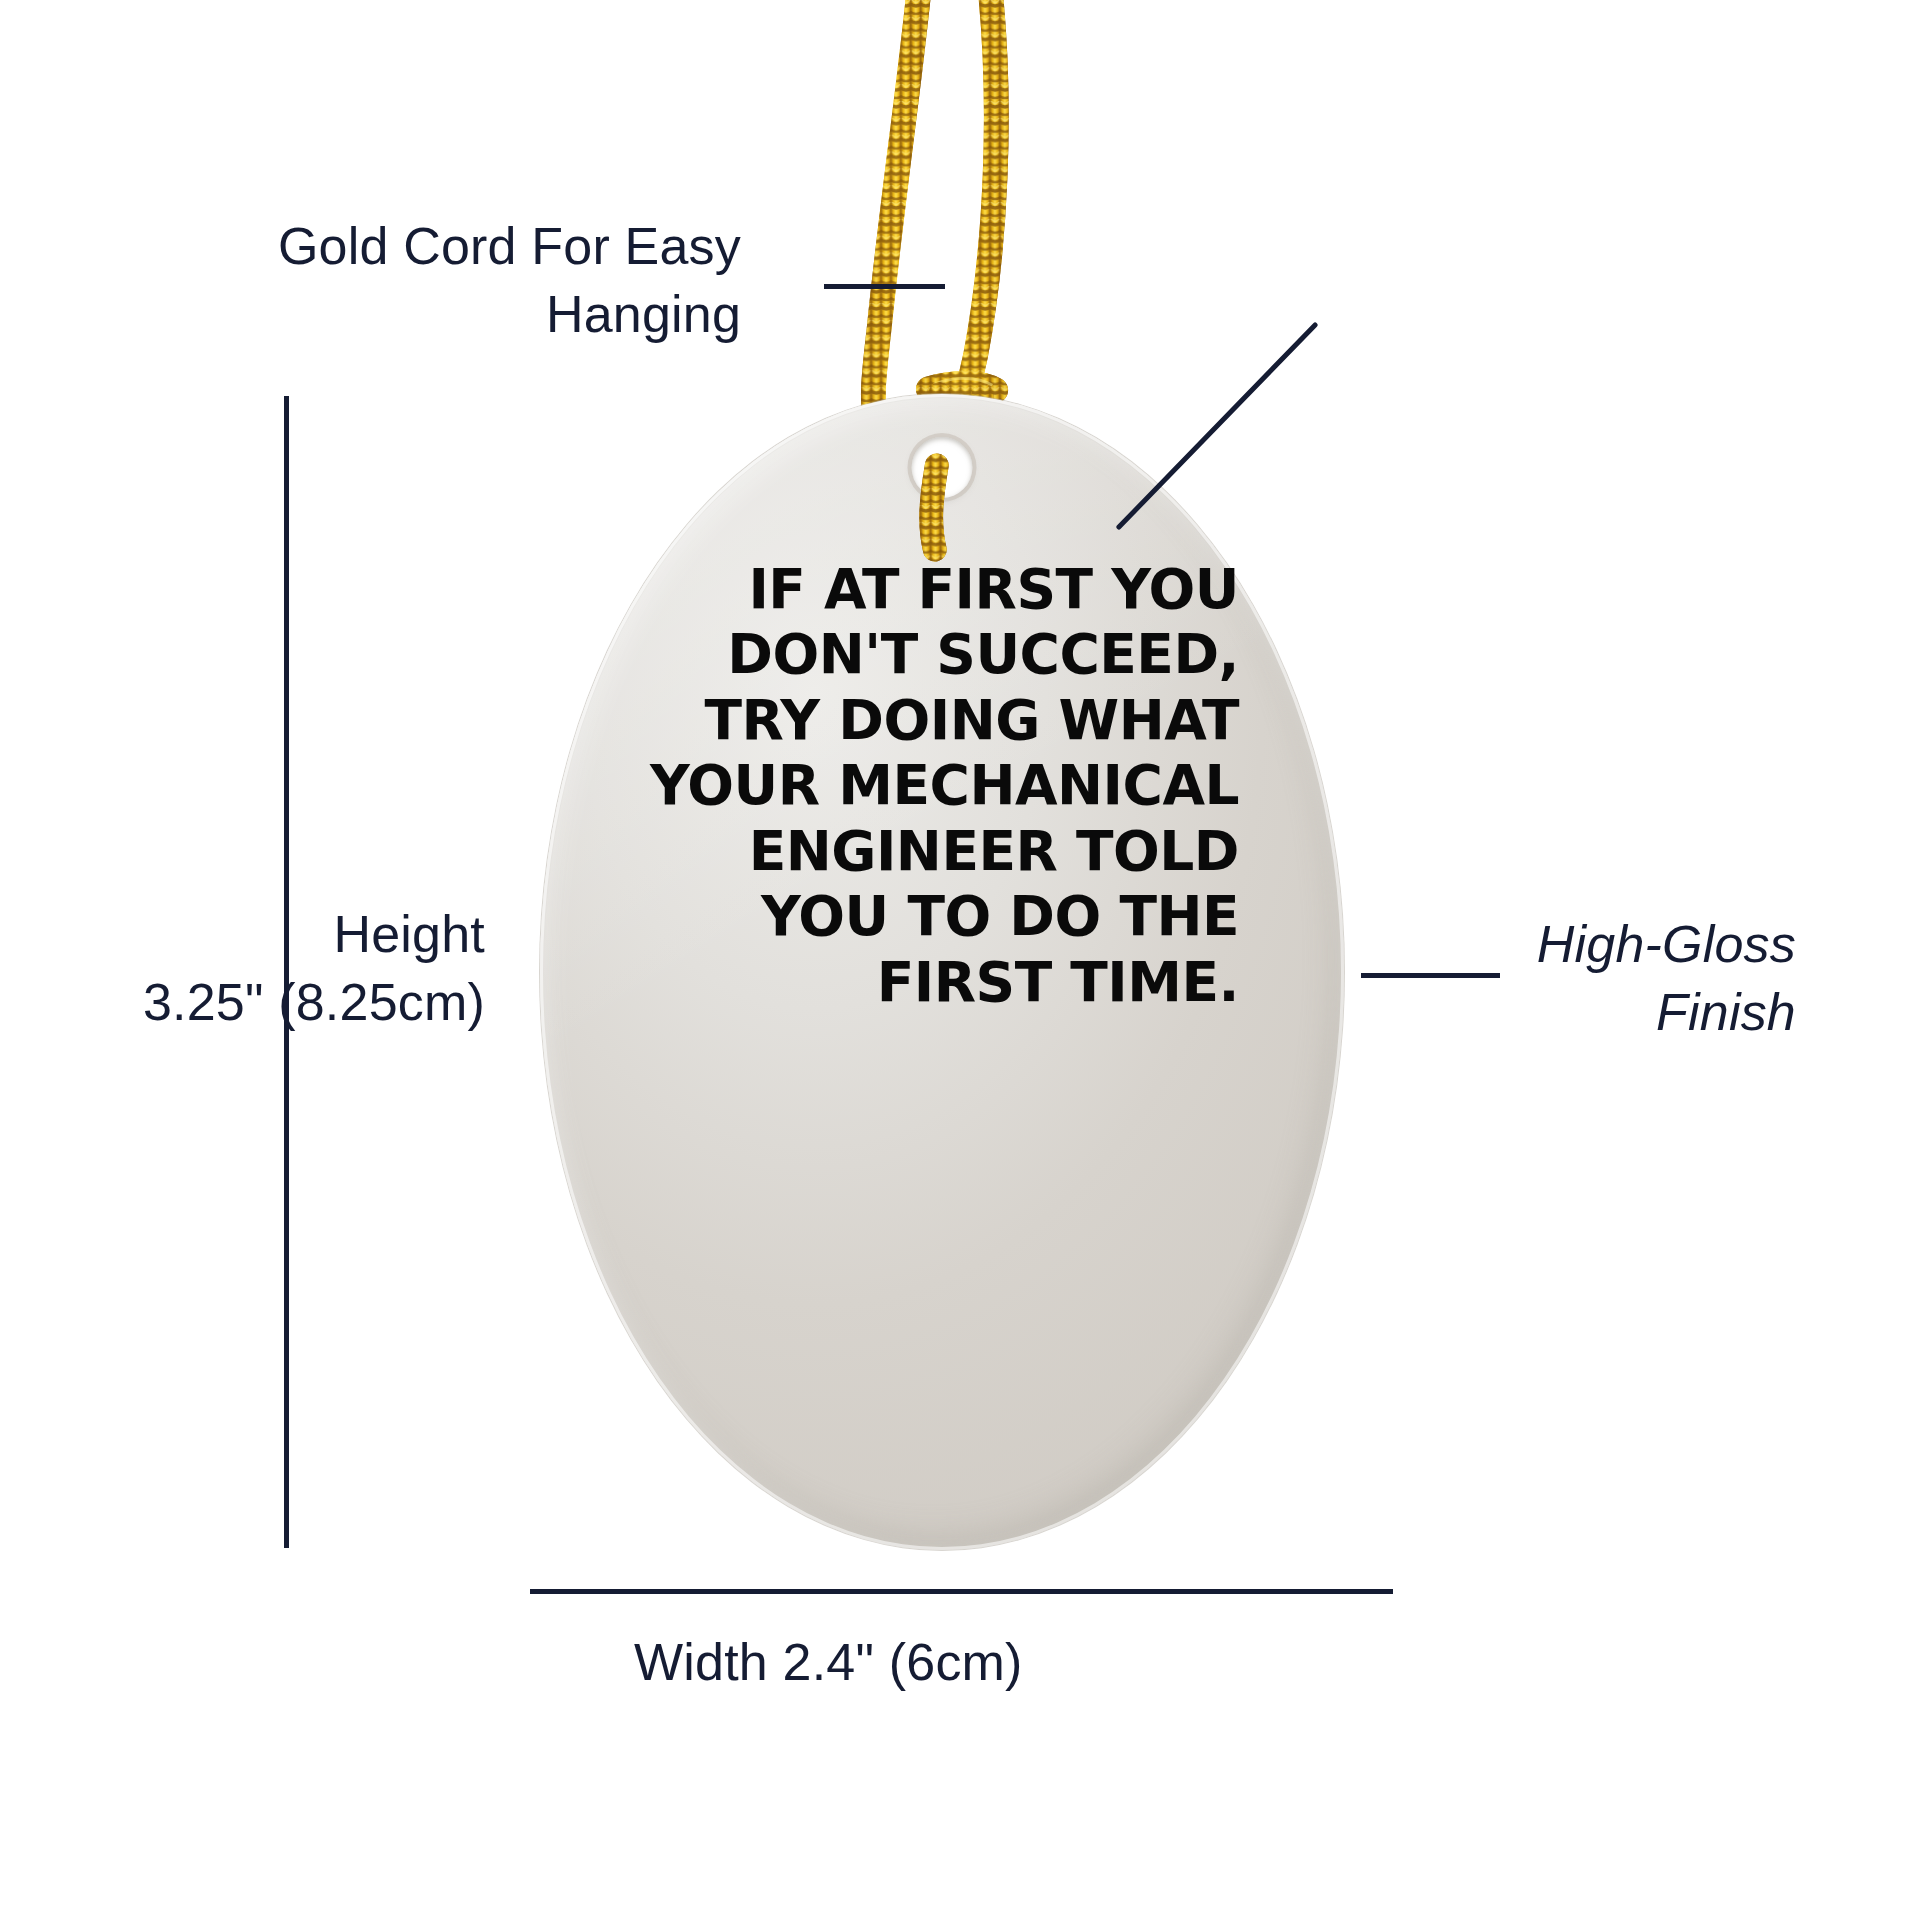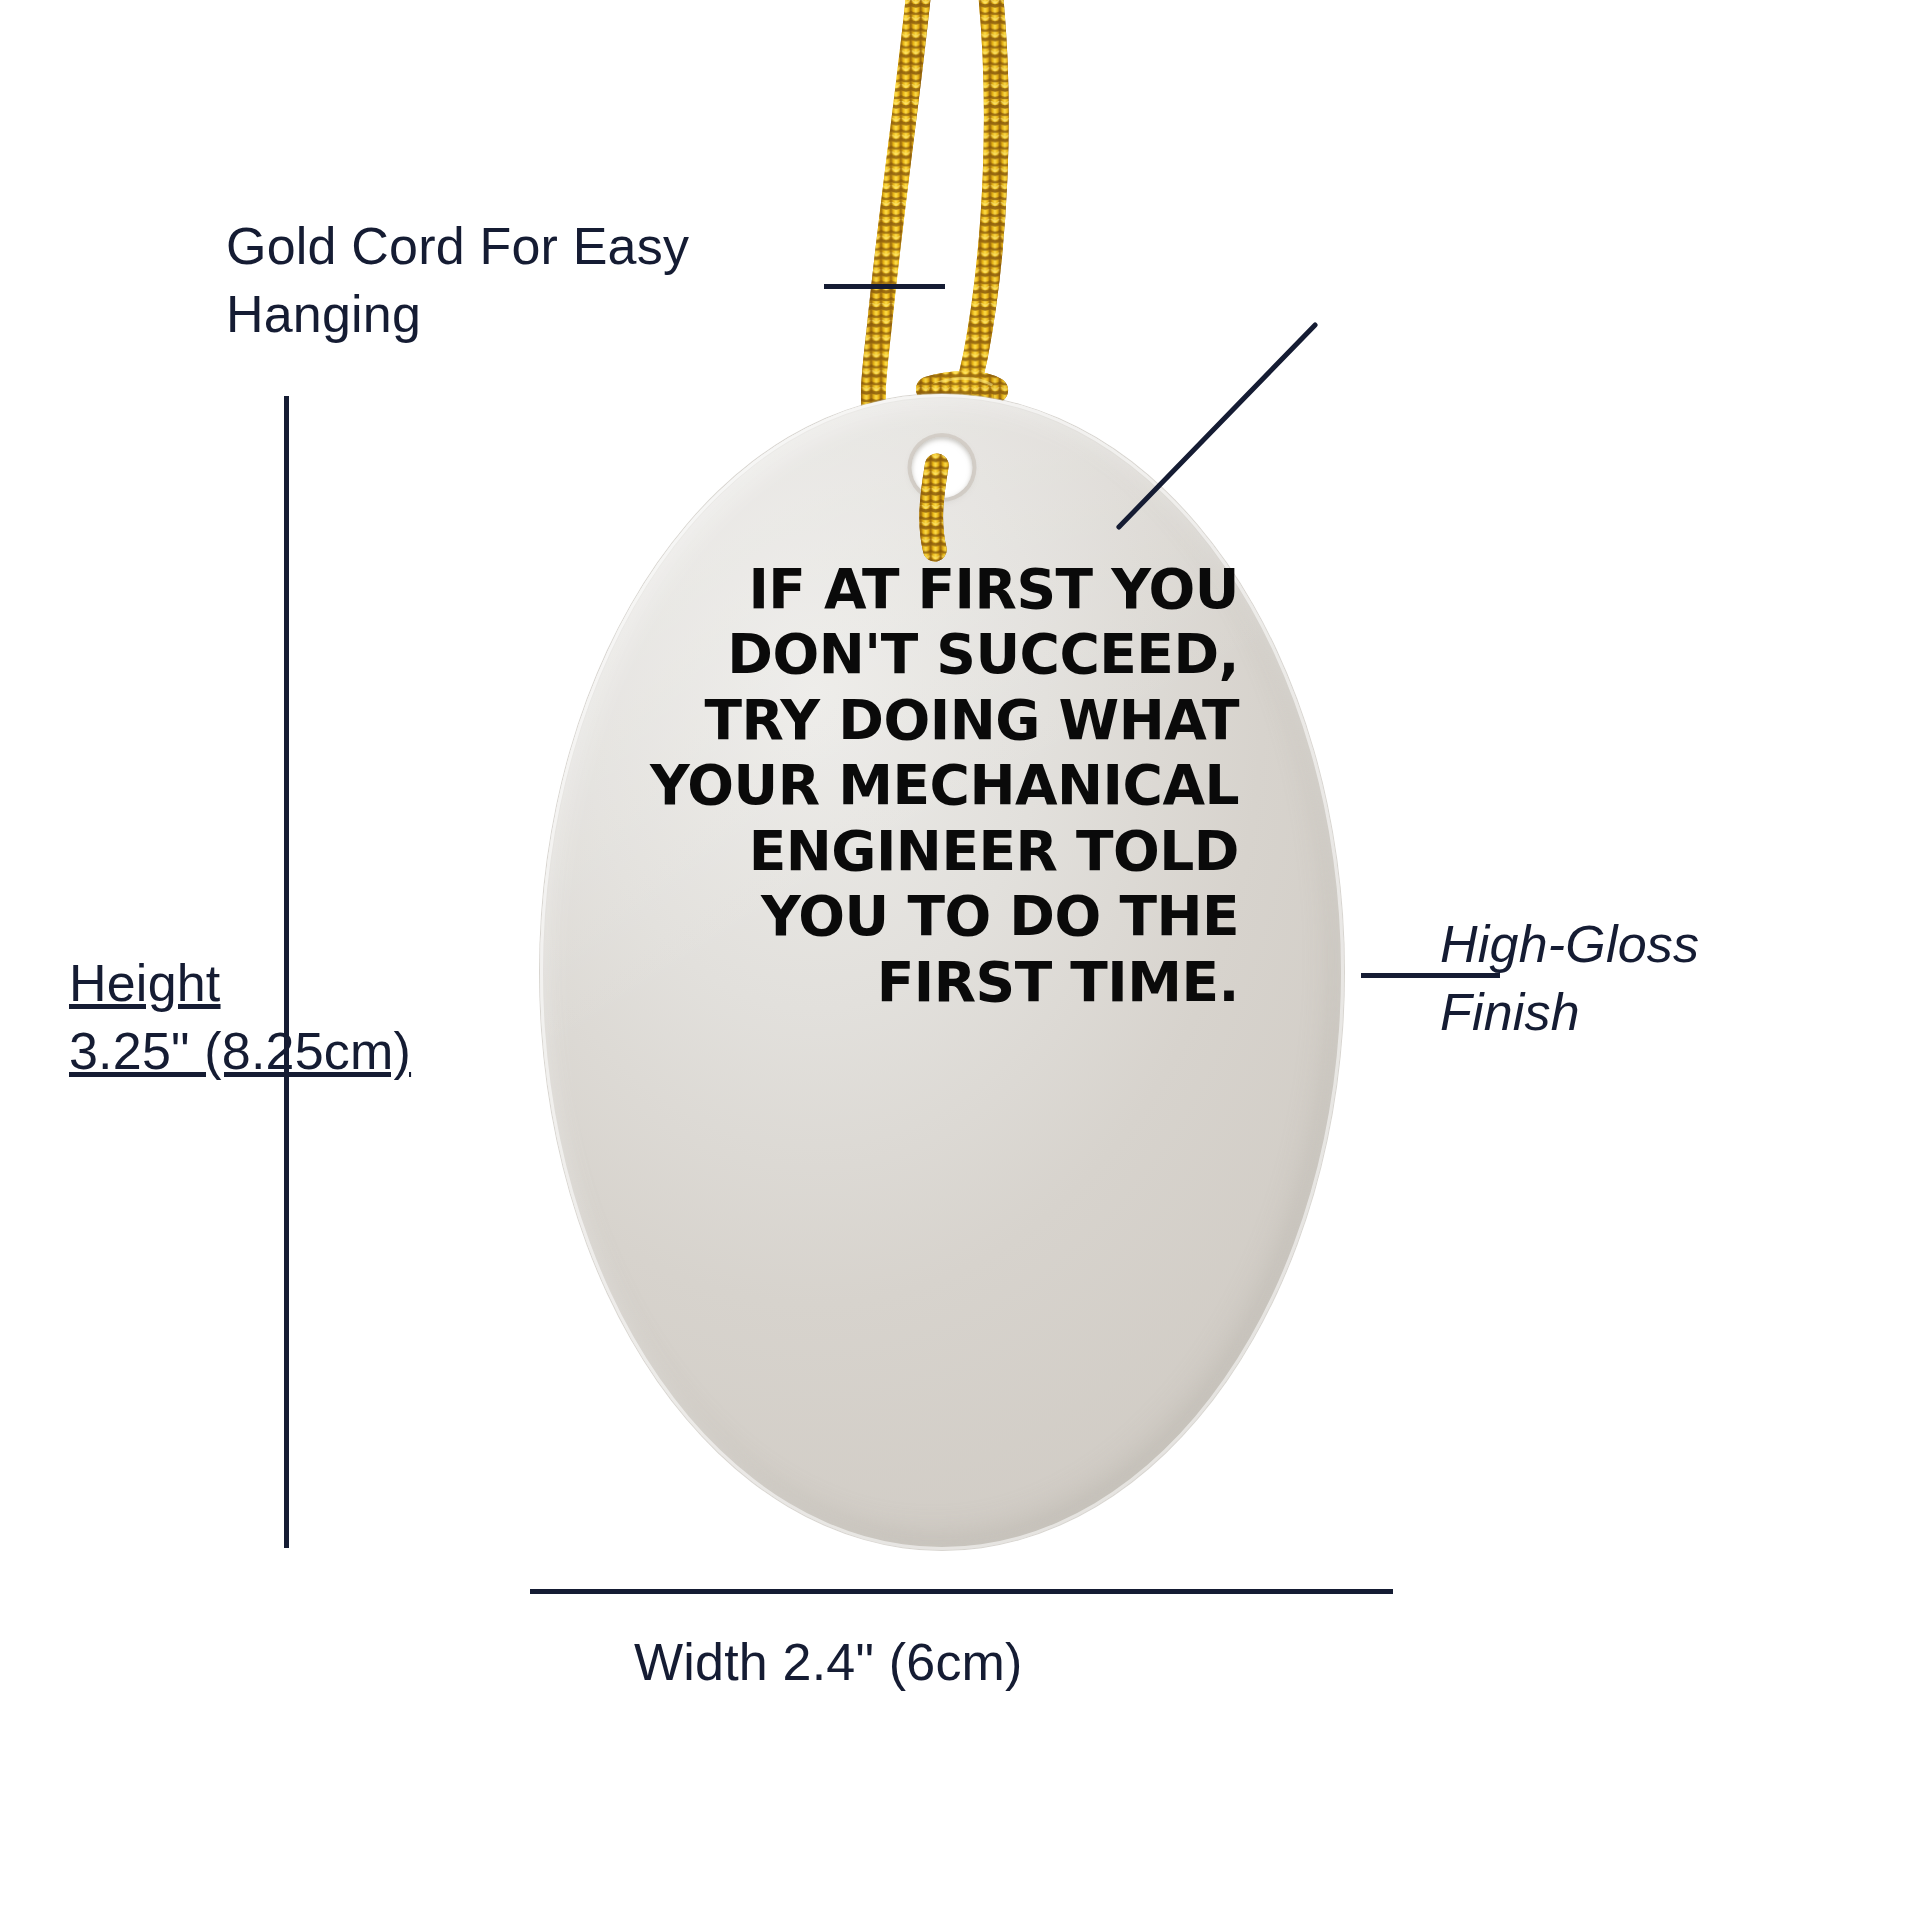--- a/index.html
+++ b/index.html
@@ -11,29 +11,29 @@
     position:relative;
   }
   #stage{position:absolute;left:0;top:0;width:1927px;height:1927px;}
 
   
   .anno{
     position:absolute;
     color:#151c33;
     font-size:52px;
     line-height:1.30;
-    text-align:left;
+    text-align:right;
     letter-spacing:0.2px;
     font-weight:400;
     white-space:pre-line;
   }
   #lbl-cord{ left:226px; top:213px; width:515px; }
   #lbl-print{ left:1064px; top:213px; width:554px; }
   #lbl-gloss{ left:1440px; top:911px; width:356px;font-style:italic; }
-  #lbl-height{ left:69px; top:950px; width:416px;text-decoration:underline; }
+  #lbl-height{ left:69px; top:901px; width:416px; }
   #lbl-width{ left:634px; top:1629px; width:554px; text-align:left;}
 
   
   .line{position:absolute;background:#151c33;}
   #leader-cord{ left:824px; top:284px; width:121px; height:5px; }
   #dim-v{ left:284px; top:396px; width:5px; height:1152px; }
   #dim-h{ left:530px; top:1589px; width:863px; height:5px; }
   #leader-gloss{ left:1361px; top:973px; width:139px; height:5px; }
   #leader-print{ position:absolute; left:1109px; top:317px; width:218px; height:218px; }
 

